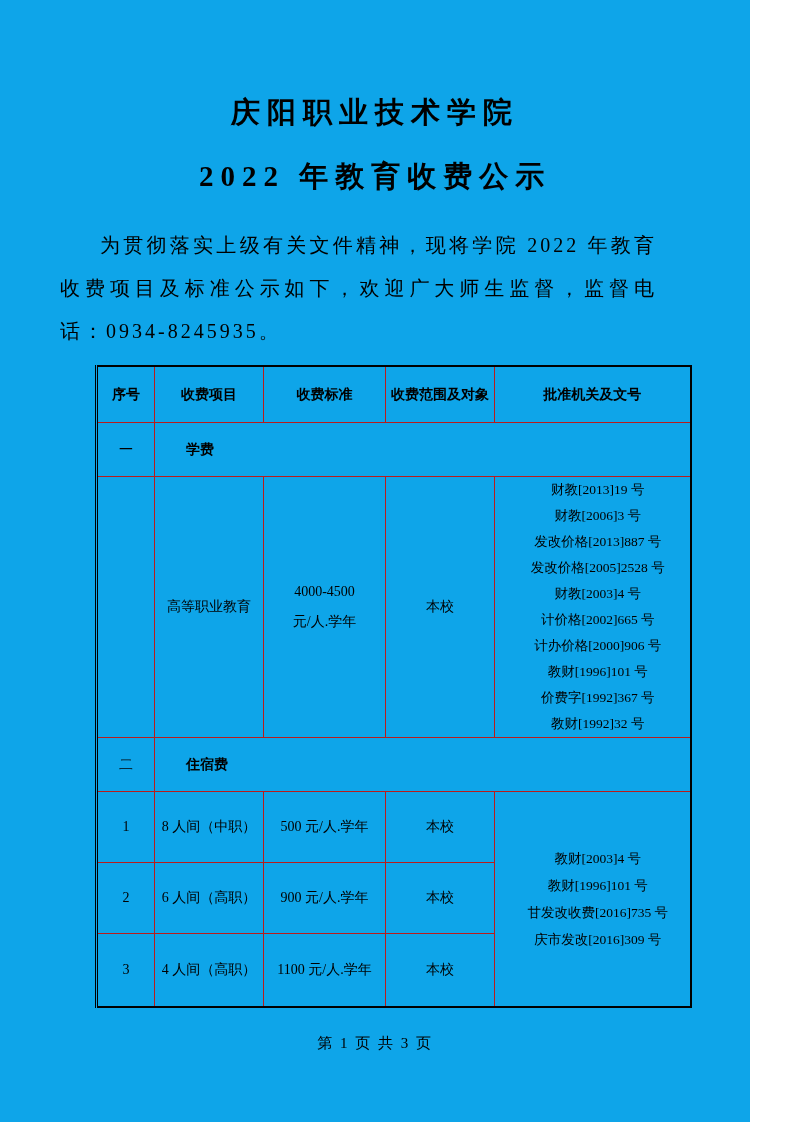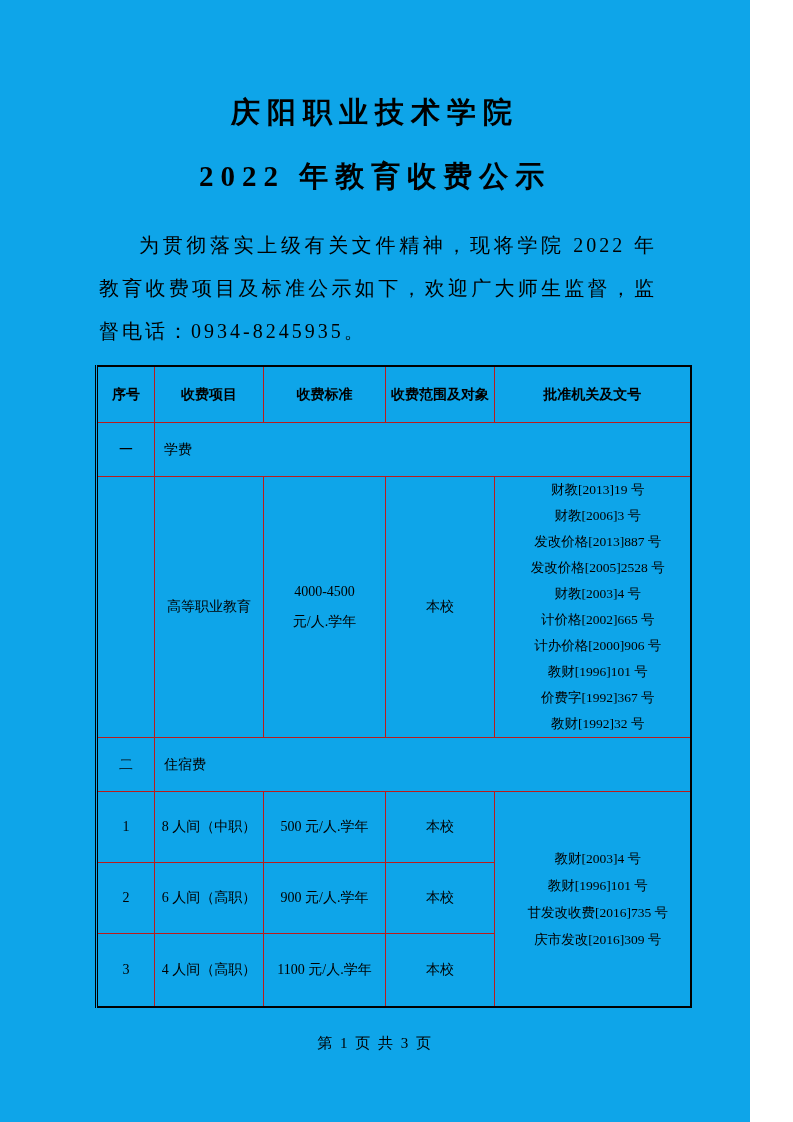--- a/index.html
+++ b/index.html
@@ -20,21 +20,21 @@
     margin: 0;
     text-align: center;
     font-weight: bold;
     font-size: 29px;
     line-height: 36px;
     letter-spacing: 7px;
   }
   .title-first { padding-top: 94px; }
   .title-second { margin-top: 28px; }
   .intro {
-    margin: 30px 93px 0 99px;
+    margin: 30px 93px 0 60px;
     font-size: 20px;
     line-height: 43px;
     letter-spacing: 3px;
     text-align: justify;
     text-indent: 2em;
   }
   table.fee-table {
     border-collapse: collapse;
     table-layout: fixed;
     width: 594px;
@@ -48,22 +48,22 @@
     text-align: center;
     vertical-align: middle;
     padding: 0;
     overflow: hidden;
   }
   .fee-table th { font-weight: bold; }
   tr.header-row th { height: 55px; }
   tr.section-row td { height: 53px; }
   td.section-label {
     text-align: left;
-    padding-left: 9px;
-    font-weight: normal;
+    padding-left: 31px;
+    font-weight: bold;
     margin-left: 7px;
   }
   tr.tuition-row td { height: 253px; }
   td.standard-cell div { line-height: 30px; }
   td.docs-cell {
     text-align: center;
     padding-left: 11px;
     font-size: 13.5px;
   }
   td.docs-cell .doc-line { line-height: 26px; }

